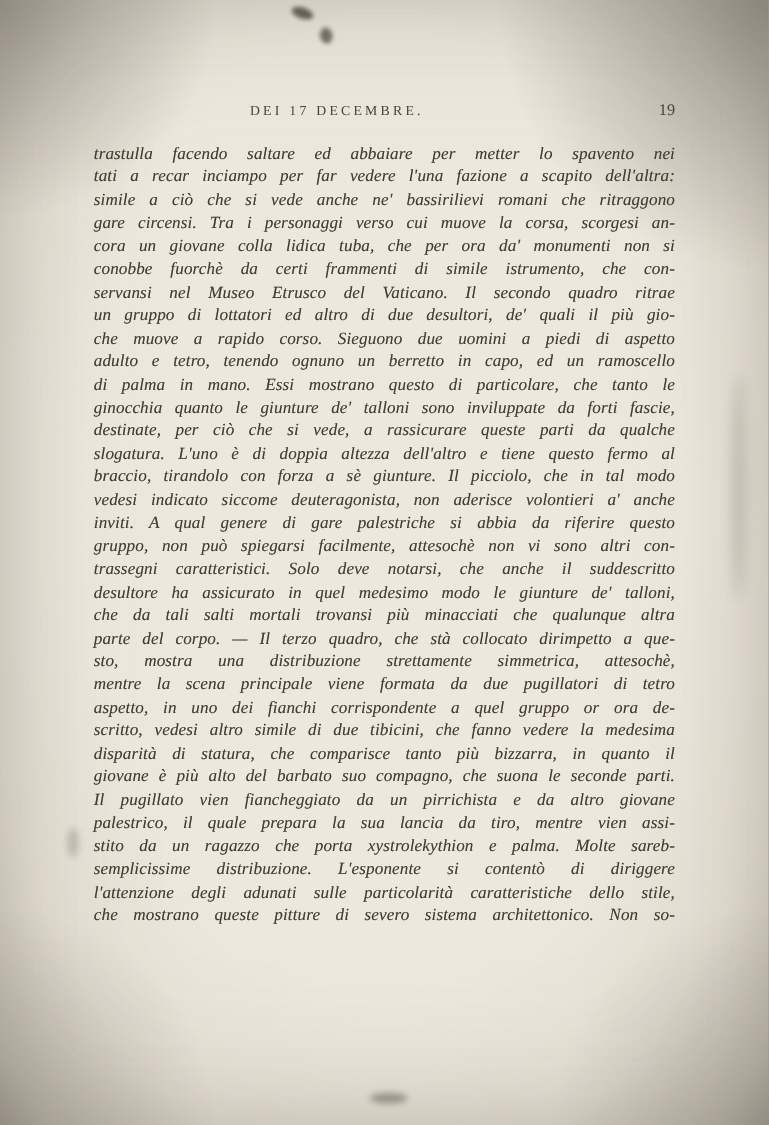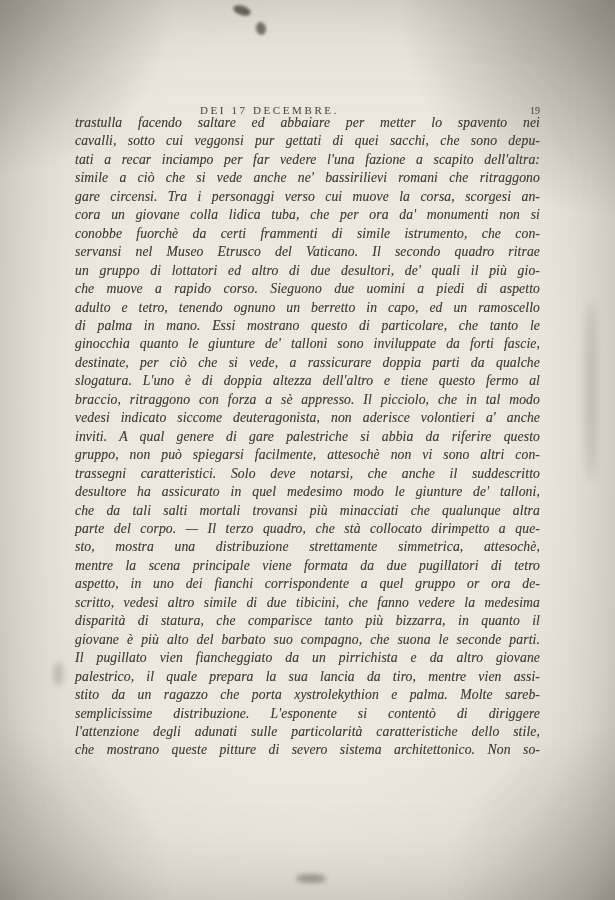--- a/index.html
+++ b/index.html
@@ -26,40 +26,40 @@
     content: "";
     position: absolute;
     inset: 0;
     pointer-events: none;
     box-shadow:
       inset 0 0 60px rgba(110, 105, 95, 0.25),
       inset 0 0 140px rgba(120, 115, 104, 0.15);
   }
   .page-header {
     position: absolute;
-    top: 104px;
+    top: 80px;
     left: 75px;
     right: 75px;
     display: grid;
     grid-template-columns: 1fr auto 1fr;
     align-items: baseline;
   }
   .running-title {
     grid-column: 2;
     font-size: 11px;
     letter-spacing: 2.6px;
     font-variant: small-caps;
     text-transform: uppercase;
     color: #4b4336;
     transform: translateX(-38px); 
   }
   .page-number {
     grid-column: 3;
     justify-self: end;
-    font-size: 10px;
+    font-size: 13px;
     color: #4b4336;
   }
   .page-body {
     position: absolute;
     top: 114px;
     left: 75px;
     width: 465px;
   }
   .text-line {
     font-size: 13.7px;
@@ -97,35 +97,34 @@
   <div class="scan-artifact artifact-5"></div>
 
   <div class="page-header">
     <span class="running-title">DEI 17 DECEMBRE.</span>
     <span class="page-number">19</span>
   </div>
 
   <div class="page-body">
 
   <div class="text-line">trastulla facendo saltare ed abbaiare per metter lo spavento nei</div>
-      <div class="text-line">cavalli, sotto cui veggonsi pur gettati di quei sacchi, che sono depu-</div>
       <div class="text-line">tati a recar inciampo per far vedere l'una fazione a scapito dell'altra:</div>
       <div class="text-line">simile a ciò che si vede anche ne' bassirilievi romani che ritraggono</div>
       <div class="text-line">gare circensi. Tra i personaggi verso cui muove la corsa, scorgesi an-</div>
       <div class="text-line">cora un giovane colla lidica tuba, che per ora da' monumenti non si</div>
       <div class="text-line">conobbe fuorchè da certi frammenti di simile istrumento, che con-</div>
       <div class="text-line">servansi nel Museo Etrusco del Vaticano. Il secondo quadro ritrae</div>
       <div class="text-line">un gruppo di lottatori ed altro di due desultori, de' quali il più gio-</div>
       <div class="text-line">che muove a rapido corso. Sieguono due uomini a piedi di aspetto</div>
       <div class="text-line">adulto e tetro, tenendo ognuno un berretto in capo, ed un ramoscello</div>
       <div class="text-line">di palma in mano. Essi mostrano questo di particolare, che tanto le</div>
       <div class="text-line">ginocchia quanto le giunture de' talloni sono inviluppate da forti fascie,</div>
-      <div class="text-line">destinate, per ciò che si vede, a rassicurare doppia parti da qualche</div>
+      <div class="text-line">destinate, per ciò che si vede, a rassicurare queste parti da qualche</div>
       <div class="text-line">slogatura. L'uno è di doppia altezza dell'altro e tiene questo fermo al</div>
-      <div class="text-line">braccio, ritraggono con forza a sè appresso. Il picciolo, che in tal modo</div>
+      <div class="text-line">braccio, tirandolo con forza a sè giunture. Il picciolo, che in tal modo</div>
       <div class="text-line">vedesi indicato siccome deuteragonista, non aderisce volontieri a' anche</div>
       <div class="text-line">inviti. A qual genere di gare palestriche si abbia da riferire questo</div>
       <div class="text-line">gruppo, non può spiegarsi facilmente, attesochè non vi sono altri con-</div>
       <div class="text-line">trassegni caratteristici. Solo deve notarsi, che anche il suddescritto</div>
       <div class="text-line">desultore ha assicurato in quel medesimo modo le giunture de' talloni,</div>
       <div class="text-line">che da tali salti mortali trovansi più minacciati che qualunque altra</div>
       <div class="text-line">parte del corpo. — Il terzo quadro, che stà collocato dirimpetto a que-</div>
       <div class="text-line">sto, mostra una distribuzione strettamente simmetrica, attesochè,</div>
       <div class="text-line">mentre la scena principale viene formata da due pugillatori di tetro</div>
       <div class="text-line">aspetto, in uno dei fianchi corrispondente a quel gruppo or ora de-</div>

